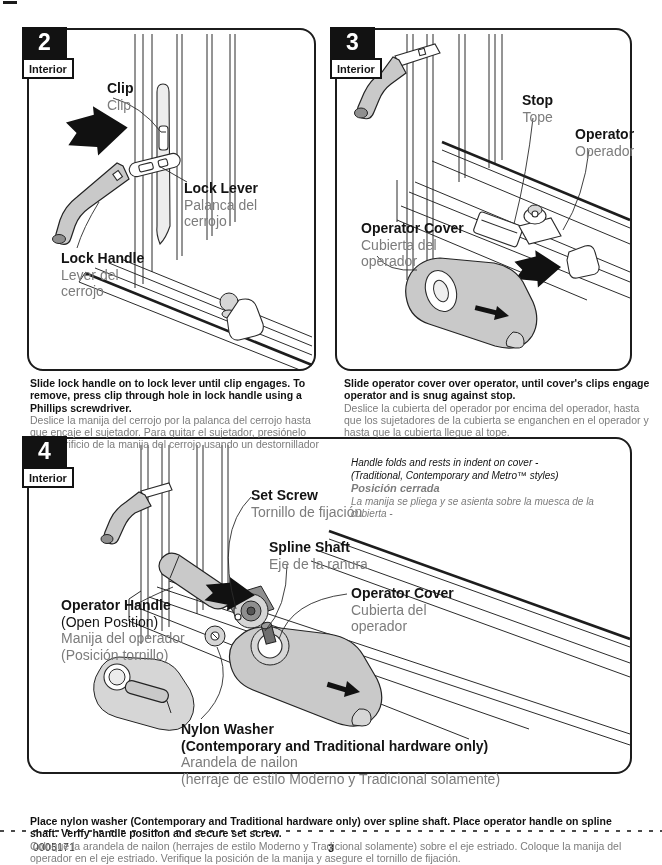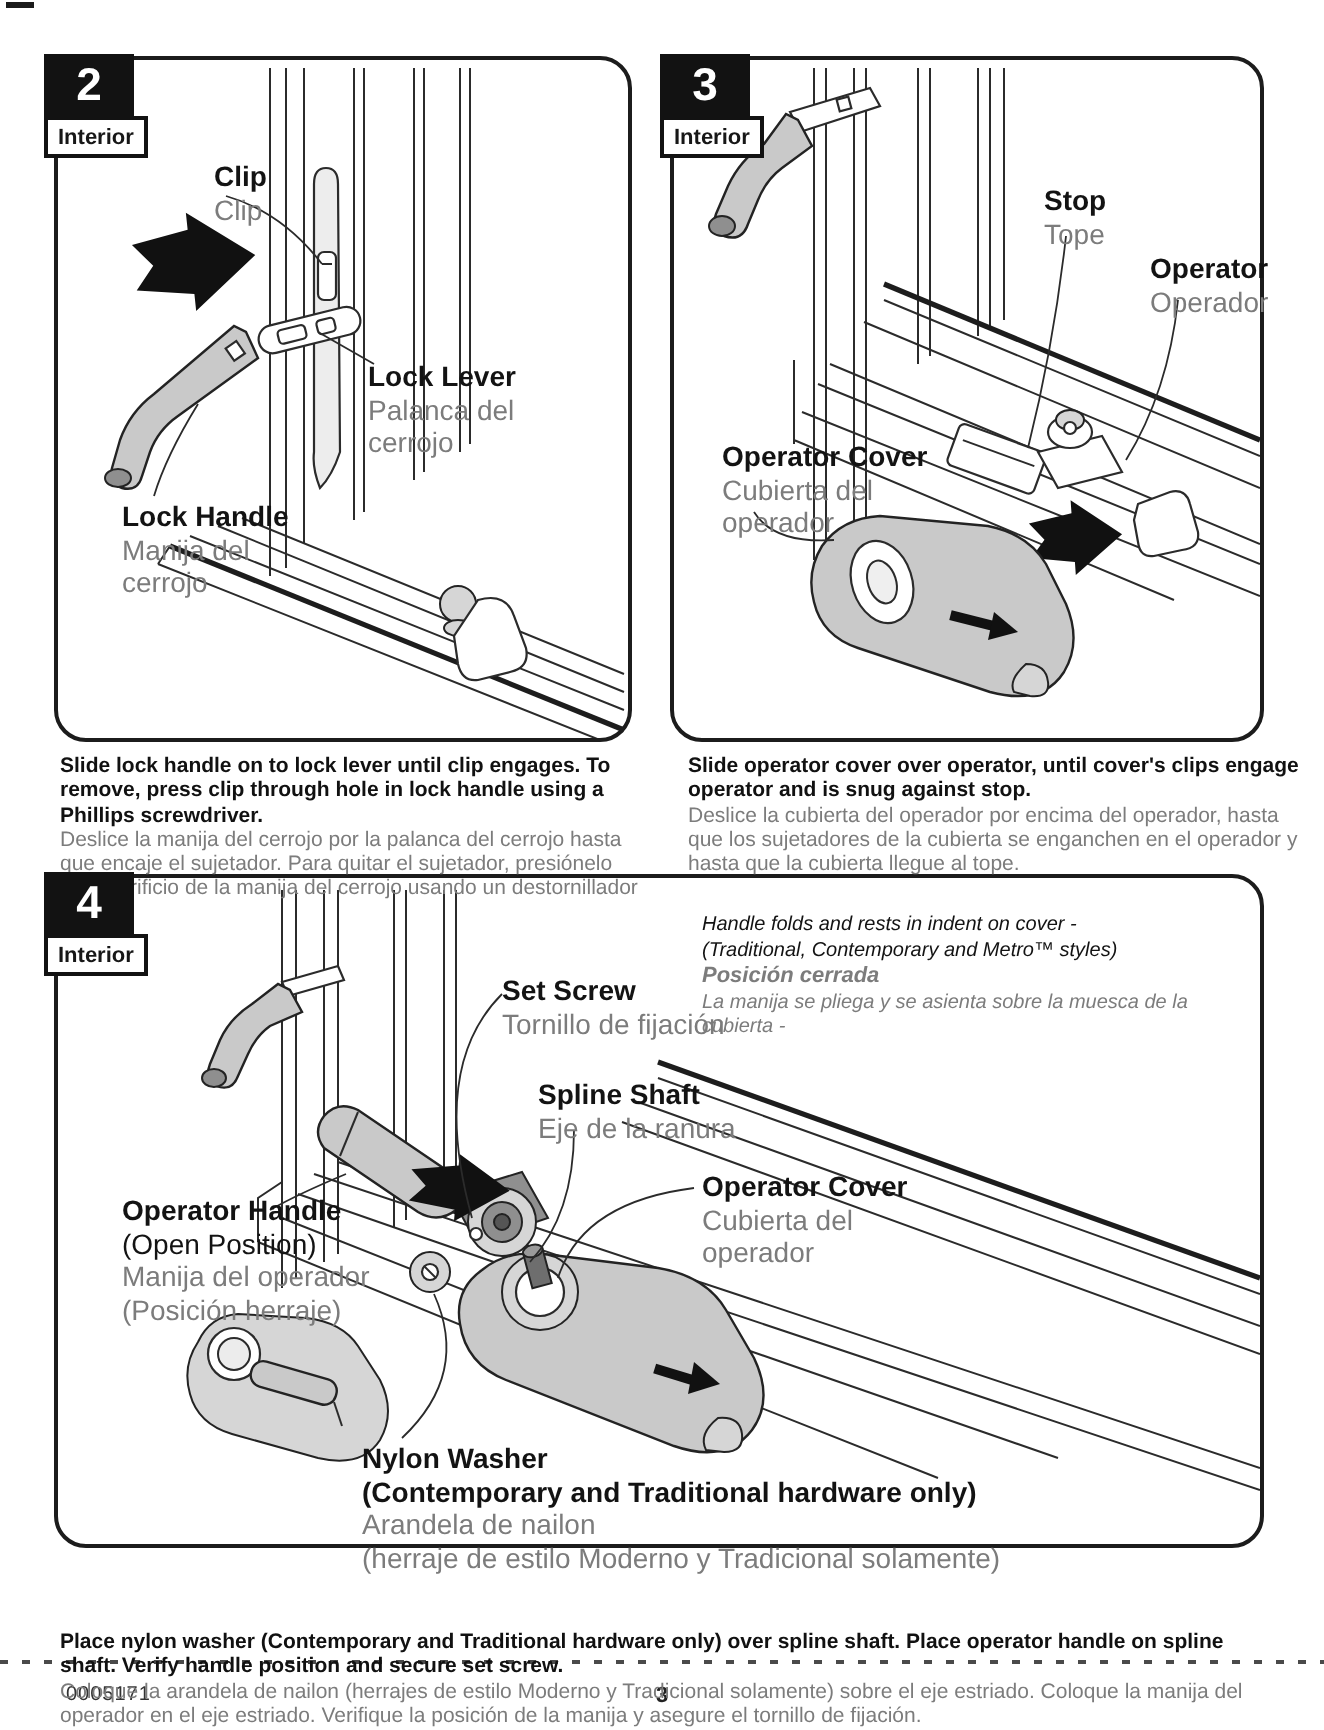--- a/index.html
+++ b/index.html
@@ -91,21 +91,21 @@
       <div class="co-en">Clip</div>
       <div class="co-es">Clip</div>
     </div>
     <div class="callout" style="left:155px;top:150px;">
       <div class="co-en">Lock Lever</div>
       <div class="co-es">Palanca del</div>
       <div class="co-es">cerrojo</div>
     </div>
     <div class="callout" style="left:32px;top:220px;">
       <div class="co-en">Lock Handle</div>
-      <div class="co-es">Manija del</div>
+      <div class="co-es">Lever del</div>
       <div class="co-es">cerrojo</div>
     </div>
   </div>
 
   <div class="tab" style="left:22px;top:27px;">
     <div class="numbox">2</div>
     <div class="viewbox">Interior</div>
   </div>
 
   <div class="caption" style="left:30px;top:377px;width:293px;">
@@ -154,21 +154,21 @@
         </g>
         <rect class="blk" x="138" y="278" width="24" height="5" transform="rotate(14 150 280)"></rect>
         <polygon class="blk" points="160,276 172,286 157,290"></polygon>
         <path class="gray2" d="M176,302 q10,0 11,9 q1,8 -9,7 l-8,-2 q-3,-6 6,-14 z"></path>
       </g>
       <path class="lead" d="M196,88 Q190,142 177,194"></path>
       <path class="lead" d="M252,120 Q247,166 226,200"></path>
       <path class="lead" d="M40,226 Q50,242 80,240"></path>
     </svg>
 
-    <div class="callout" style="left:185px;top:62px;">
+    <div class="callout" style="left:185px;top:62px;text-align:center;">
       <div class="co-en">Stop</div>
       <div class="co-es">Tope</div>
     </div>
     <div class="callout" style="left:238px;top:96px;">
       <div class="co-en">Operator</div>
       <div class="co-es">Operador</div>
     </div>
     <div class="callout" style="left:24px;top:190px;">
       <div class="co-en">Operator Cover</div>
       <div class="co-es">Cubierta del</div>
@@ -260,21 +260,21 @@
       <div class="co-es">Tornillo de fijación</div>
     </div>
     <div class="callout" style="left:240px;top:100px;">
       <div class="co-en">Spline Shaft</div>
       <div class="co-es">Eje de la ranura</div>
     </div>
     <div class="callout" style="left:32px;top:158px;">
       <div class="co-en">Operator Handle</div>
       <div class="co-reg">(Open Position)</div>
       <div class="co-es">Manija del operador</div>
-      <div class="co-es">(Posición herraje)</div>
+      <div class="co-es">(Posición tornillo)</div>
     </div>
     <div class="callout" style="left:322px;top:146px;">
       <div class="co-en">Operator Cover</div>
       <div class="co-es">Cubierta del</div>
       <div class="co-es">operador</div>
     </div>
     <div class="callout" style="left:152px;top:282px;">
       <div class="co-en">Nylon Washer</div>
       <div class="co-en2">(Contemporary and Traditional hardware only)</div>
       <div class="co-es">Arandela de nailon</div>

